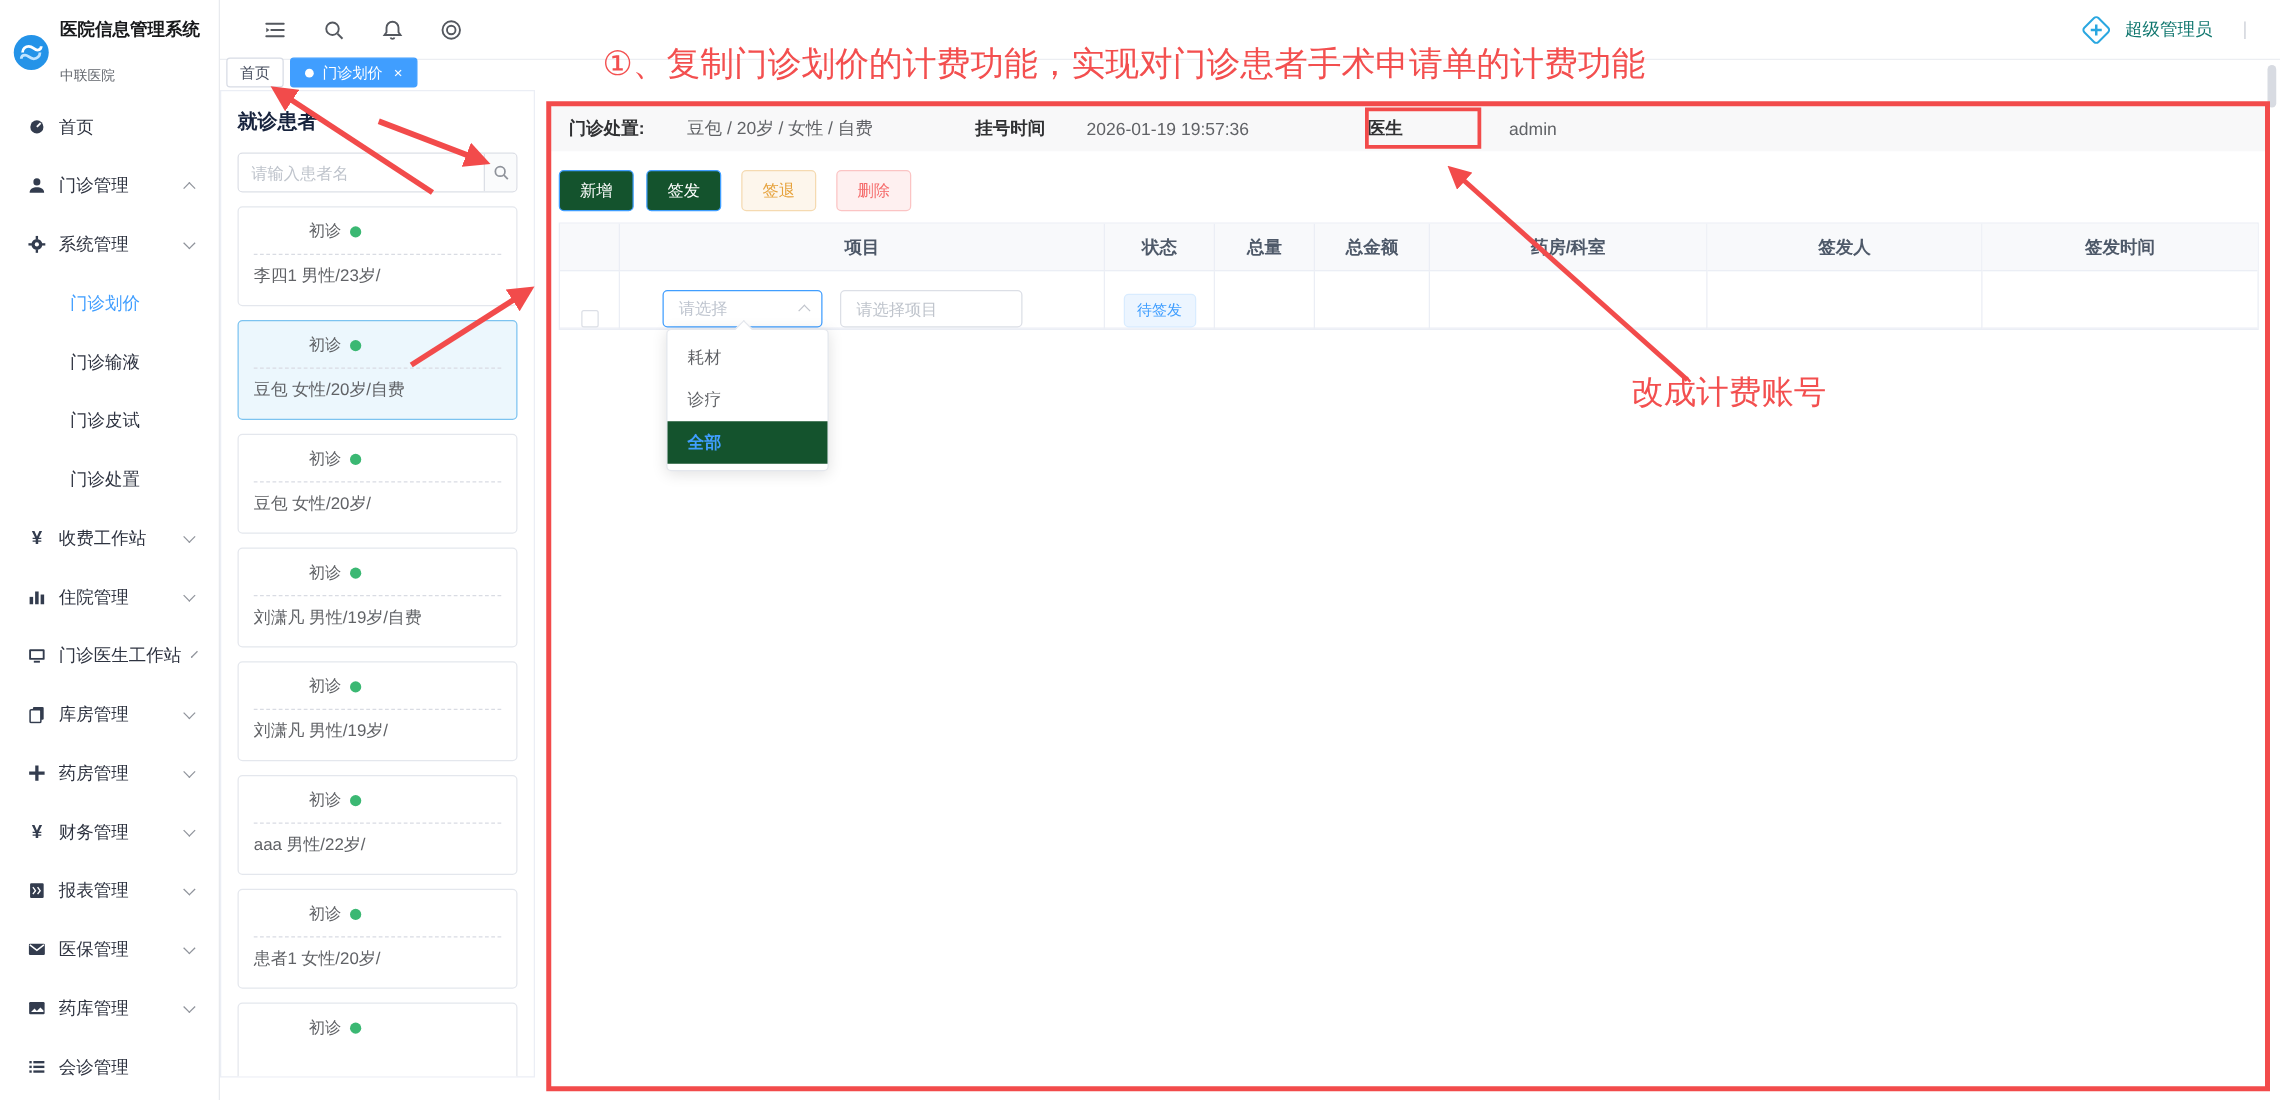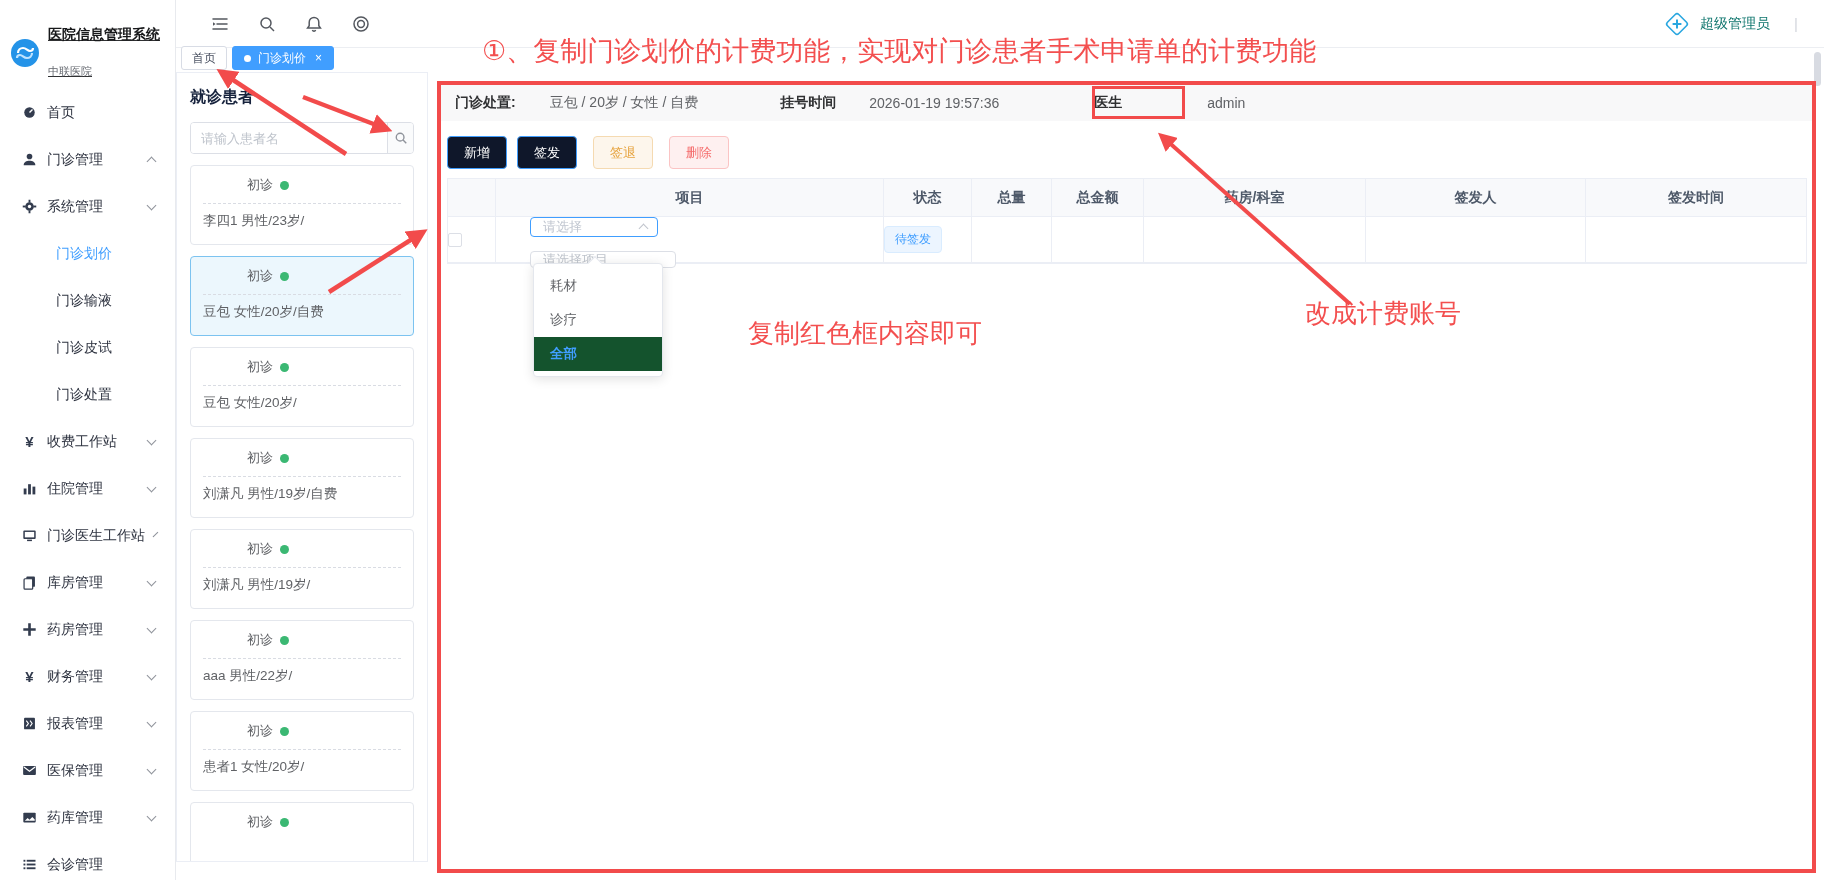--- a/index.html
+++ b/index.html
@@ -12,21 +12,21 @@
   .hicons { display:flex; align-items:center; gap:27px; padding-left:34px; }
   .hicon { width:20px; height:20px; display:flex; align-items:center; justify-content:center; cursor:pointer; }
   .hicon svg { width:18px; height:18px; stroke:#54585f; fill:none; stroke-width:1.5; }
   .topbar-right { margin-left:auto; display:flex; align-items:center; gap:10px; padding-right:26px; }
   .meduser { width:26px; height:26px; }
   .username { font-size:14px; color:#0f766e; }
   .udiv { color:#d2d5dc; font-size:15px; margin-left:14px; }
 
   
   .sidebar { position:absolute; left:0; top:0; width:176px; height:880px; background:#fff; border-right:1px solid #e8eaee; z-index:7; overflow:hidden; }
-  .logo-row { display:flex; align-items:center; gap:8px; padding:26px 8px 6px 10px;text-decoration:underline; }
+  .logo-row { display:flex; align-items:center; gap:8px; padding:15px 8px 6px 10px; }
   .logo-ic { width:30px; height:30px; flex:none; }
   .logo-tx .t1 { font-size:14px; font-weight:bold; color:#17181a; white-space:nowrap; }
   .logo-tx .t2 { font-size:11px; color:#62666d; margin-top:20px; }
   .menu { margin-top:4px; }
   .mitem { display:flex; align-items:center; height:47px; padding-left:22px; gap:10px; font-size:14px; color:#2e3340; cursor:pointer; }
   .mitem .lab { white-space:nowrap; }
   .ic { width:15px; height:15px; flex:none; display:flex; align-items:center; justify-content:center; }
   .ic svg { width:15px; height:15px; fill:#333c4e; }
   .yen-g { font-size:15px; font-weight:bold; color:#333c4e; line-height:15px; }
   .chev { width:7px; height:7px; border-right:1.4px solid #8f939b; border-bottom:1.4px solid #8f939b; transform:rotate(45deg); margin-left:auto; margin-right:20px; margin-top:-3px; }
@@ -57,30 +57,30 @@
   .pname { font-size:13.5px; color:#606266; white-space:nowrap; }
 
   
   .infobar { position:absolute; left:441px; top:85px; width:1371px; height:36px; background:#f8f8f9; display:flex; align-items:center; z-index:2; font-size:14px; }
   .il { font-weight:bold; color:#303133; }
   .iv { color:#606266; }
   .ml14{margin-left:14px}.ml34{margin-left:34px}.ml82{margin-left:82px}.ml30{margin-left:33px}.ml95{margin-left:95px}.ml85{margin-left:85px}
 
   .toolbar { position:absolute; left:447px; top:136px; display:flex; align-items:center; z-index:2; }
   .btn { height:33px; padding:0 16px; border-radius:4px; font-size:13px; display:flex; align-items:center; cursor:pointer; border:1px solid transparent; font-family:inherit; }
-  .btn.primary { background:#0f172a; border-color:#409eff; color:#fff; }
+  .btn.primary { background:#14532d; border-color:#409eff; color:#fff; }
   .btn.warn { background:#fdf6ec; border-color:#f5dab1; color:#e6a23c; }
   .btn.danger { background:#fef0f0; border-color:#fbc4c4; color:#f56c6c; }
   .mr10{margin-right:10px}.mr16{margin-right:16px}
 
   .gtable { position:absolute; left:447px; top:178px; width:1360px; border:1px solid #ebeef5; z-index:2; background:#fff; }
   .trow { display:grid; grid-template-columns:48px 388px 88px 80px 92px 222px 220px 1fr; }
   .th { background:#f8f9fb; height:38px; display:flex; align-items:center; justify-content:center; font-size:14px; font-weight:bold; color:#4e5969; border-right:1px solid #ebeef5; border-bottom:1px solid #ebeef5; }
   .th:last-child { border-right:none; }
-  .td { height:46px; display:flex; align-items:flex-start; justify-content:center; border-right:1px solid #ebeef5; border-bottom:1px solid #ebeef5; font-size:13px; color:#606266;flex-direction:column; }
+  .td { height:46px; display:flex; align-items:flex-end; justify-content:center; border-right:1px solid #ebeef5; border-bottom:1px solid #ebeef5; font-size:13px; color:#606266; }
   .td:last-child { border-right:none; }
   .td.left { justify-content:flex-start; padding-left:34px; gap:14px; }
   .cb { width:14px; height:14px; border:1px solid #dcdfe6; border-radius:2px; background:#fff; cursor:pointer; }
   .fselect { width:128px; height:30px; border:1px solid #409eff; border-radius:4px; display:flex; align-items:center; padding:0 10px 0 12px; cursor:pointer; background:#fff; }
   .fselect .ph { font-size:13px; color:#bfc5cf; flex:1; }
   .fselect .sch { width:7px; height:7px; border-right:1.4px solid #c0c4cc; border-bottom:1.4px solid #c0c4cc; transform:rotate(-135deg); margin-top:3px; }
   .finput { width:146px; height:30px; border:1px solid #dcdfe6; border-radius:4px; padding:0 12px; font-size:13px; color:#606266; outline:none; font-family:inherit; }
   .finput::placeholder { color:#bfc4cc; }
   .badge { padding:4px 10px; font-size:12px; color:#409eff; background:#ecf5ff; border:1px solid #d9ecff; border-radius:4px; }
 
@@ -460,21 +460,20 @@
     <span class="caret"></span>
     <div class="dopt">耗材</div>
     <div class="dopt">诊疗</div>
     <div class="dopt on">全部</div>
   </div>
 
   <div class="redmain"></div>
   <div class="reddoc"></div>
 
   <div class="anntext ann-top">①、复制门诊划价的计费功能，实现对门诊患者手术申请单的计费功能</div>
-  <div class="anntext ann-copy">复制红色框内容即可</div>
   <div class="anntext ann-acct">改成计费账号</div>
 
   <svg class="annsvg" width="1824" height="880">
     <defs>
       <marker id="ah" markerWidth="4.6" markerHeight="4.6" refX="2.6" refY="2.3" orient="auto">
         <path d="M0 0L4.6 2.3L0 4.6z" fill="#f24b4b"></path>
       </marker>
     </defs>
     <line x1="346" y1="154" x2="224" y2="74" stroke="#f24b4b" stroke-width="4.5" marker-end="url(#ah)"></line>
     <line x1="303" y1="97" x2="384" y2="128" stroke="#f24b4b" stroke-width="4.5" marker-end="url(#ah)"></line>

